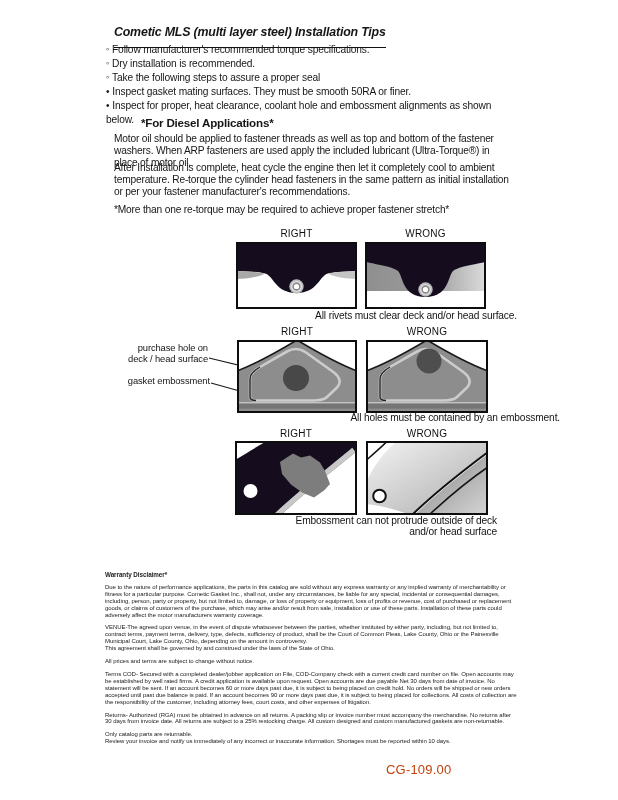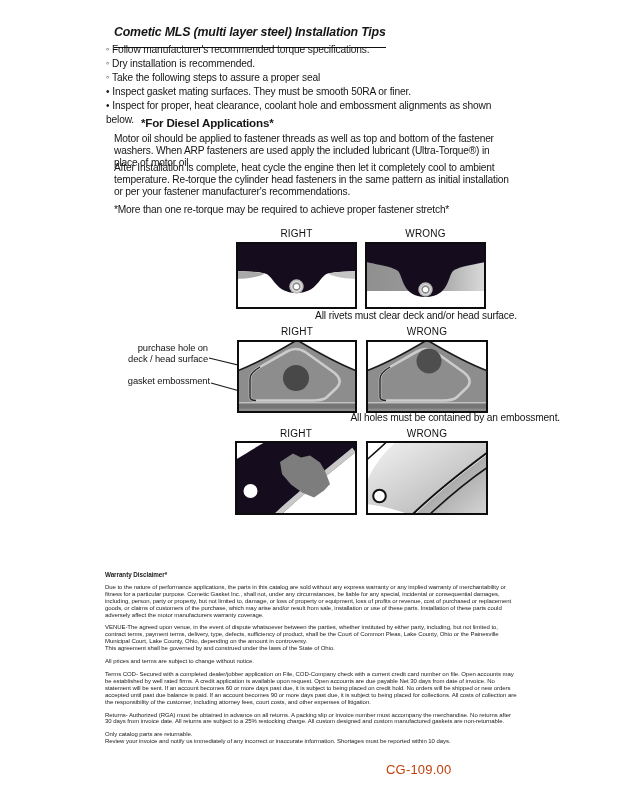--- a/index.html
+++ b/index.html
@@ -156,20 +156,24 @@
     <rect width="122" height="74" fill="#ffffff"></rect>
     <path d="M31,0 H122 V11 C94,32 67,53.5 46,74 H45 C30,68.5 15,64.5 0,63 V42 C7,25.5 18,11 31,0 Z" fill="url(#gw3a)"></path>
     <path d="M122,13 C94,34 68,55 48.5,74 H122 Z" fill="url(#gw3b)"></path>
     <path d="M46,74 C67,53.5 94,32 122,11" fill="none" stroke="#111111" stroke-width="2"></path>
     <path d="M63,74 C83,55.5 103,39 122,26" fill="none" stroke="#161616" stroke-width="1.6"></path>
     <path d="M0,19.5 C8,12.5 15.5,6 21.5,0" fill="none" stroke="#111111" stroke-width="1.6"></path>
     <circle cx="13.5" cy="55" r="6.3" fill="#ffffff" stroke="#111111" stroke-width="2"></circle>
     <rect x="1" y="1" width="120" height="72" fill="none" stroke="#0d0d0d" stroke-width="2"></rect>
   </svg>
 
+  <div class="dg-caption" style="top:516px;left:237px;width:260px;">
+    <div>Embossment can not protrude outside of deck</div>
+    <div>and/or head surface</div>
+  </div>
 
   <div class="legal">
     <div class="hd">Warranty Disclaimer*</div>
     <div class="blk">Due to the nature of performance applications, the parts in this catalog are sold without any express warranty or any implied warranty of merchantability or fitness for a particular purpose.  Cometic Gasket Inc., shall not, under any circumstances, be liable for any special, incidental or consequential damages, including, person, party or property, but not limited to, damage, or loss of property or equipment, loss of profits or revenue, cost of purchased or replacement goods, or claims of customers of the purchase, which may arise and/or result from sale, installation or use of these parts.  Installation of these parts could adversely affect the motor manufacturers warranty coverage.</div>
     <div class="blk">
       <div>VENUE-The agreed upon venue, in the event of dispute whatsoever between the parties, whether instituted by either party, including, but not limited to, contract terms, payment terms, delivery, type, defects, sufficiency of product, shall be the Court of Common Pleas, Lake County, Ohio or the Painesville Municipal Court, Lake County, Ohio, depending on the amount in controversy.</div>
       <div>This agreement shall be governed by and construed under the laws of the State of Ohio.</div>
     </div>
     <div class="blk">All prices and terms are subject to change without notice.</div>
     <div class="blk">Terms COD- Secured with a completed dealer/jobber application on File, COD-Company check with a current credit card number on file.  Open accounts may be established by well rated firms.  A credit application is available upon request.  Open accounts are due payable Net 30 days from date of invoice.  No statement will be sent.  If an account becomes 60 or more days past due, it is subject to being placed on credit hold.  No orders will be shipped or new orders accepted until past due balance is paid.  If an account becomes 90 or more days past due, it is subject to being placed for collections.  All costs of collection are the responsibility of the customer, including attorney fees, court costs, and other expenses of litigation.</div>

